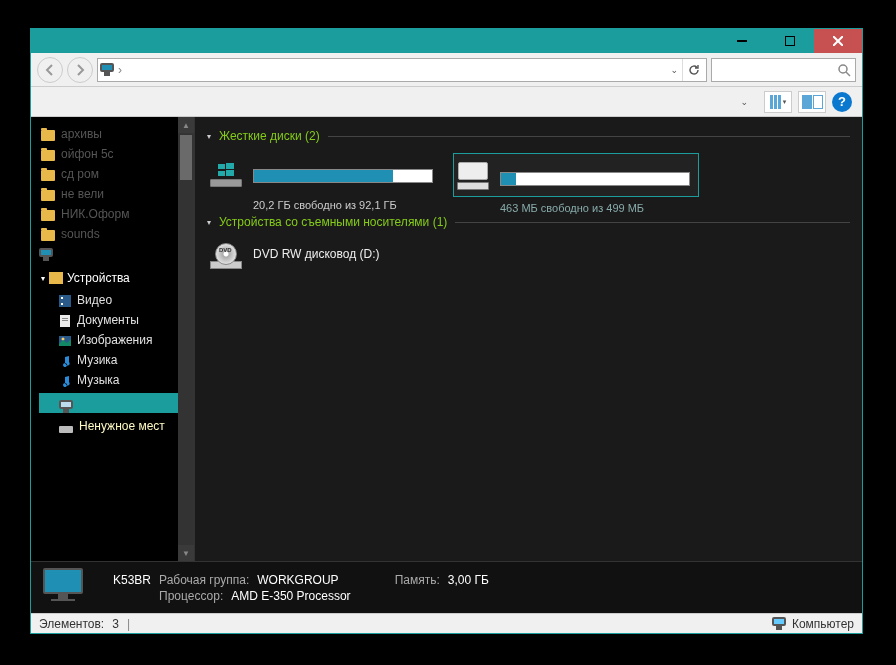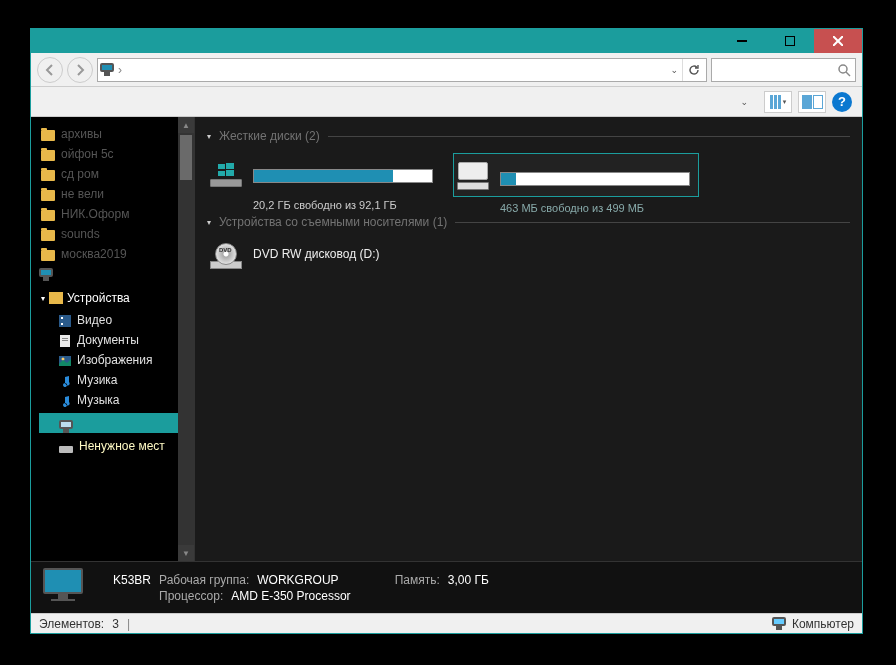--- a/index.html
+++ b/index.html
@@ -43,21 +43,21 @@
   .sb-item .fld-icon:before{content:""; position:absolute; top:-2px; left:0; width:6px; height:2px; background:#e8b84a; border-radius:1px 1px 0 0;}
   .sb-item.libsub{ padding-left:20px; color:#e0e0e0;}
   .sb-item.libsub .sq{ width:12px; height:12px; display:flex; align-items:center; justify-content:center;}
   .sb-section{ display:flex; align-items:center; gap:4px; padding:2px 0 2px 2px; color:#fff;}
   .sb-section .caret{ font-size:8px; color:#fff;}
   .sb-sel{ background:#1b9d9d; color:#ddd !important; padding-left:20px;}
   
   .content{ flex:1; background:#1a1a1a; color:#eee; padding:12px 12px; overflow:auto;}
   .grp-hdr{ display:flex; align-items:center; gap:8px; margin-bottom:10px;}
   .grp-hdr .caret{ font-size:8px; color:#ccc;}
-  .grp-hdr .ttl{ color:#737373;}
+  .grp-hdr .ttl{ color:#84cc16;}
   .grp-hdr .line{ flex:1; height:1px; background:#444;}
   .drives{ display:flex; gap:20px; margin-left:2px; margin-bottom:18px;}
   .drive{ display:flex; gap:10px; height:44px; align-items:flex-start;}
   .drv-icon{ width:34px; height:34px; display:flex; flex-direction:column; justify-content:flex-end; align-items:center;}
   .drv-icon .wflag{ width:16px; height:14px; margin-bottom:2px;}
   .drv-icon .plat{ width:32px; height:8px; background:#999; border-radius:1px; border:1px solid #777;}
   .drv-body{ display:flex; flex-direction:column; gap:16px; min-width:180px;}
   .drv-name{ color:#ddd; font-size:12px;}
   .bar{ width:180px; height:14px; border:1px solid #888; background:#fff; position:relative;}
   .bar .fill{ position:absolute; left:0; top:0; height:100%; background:#1f8fb3;}
@@ -185,24 +185,20 @@
             <span>не вели</span>
           </div>
         <div class="sb-item dim">
             <span class="fld-icon"></span>
             <span>НИК.Оформ</span>
           </div>
         <div class="sb-item dim">
             <span class="fld-icon"></span>
             <span>sounds</span>
           </div>
-        <div class="sb-item dim">
-            <span class="fld-icon"></span>
-            <span>москва2019</span>
-          </div>
         <div class="sb-item pc dim" style="padding-left:0;">
           <div class="mon">
               <div class="scr" style="width:14px;height:9px;"></div>
               <div class="stand"></div>
             </div>
           <span></span>
         </div>
         <div style="height:8px;"></div>
         <div class="sb-section">
           <span class="caret">▾</span>

